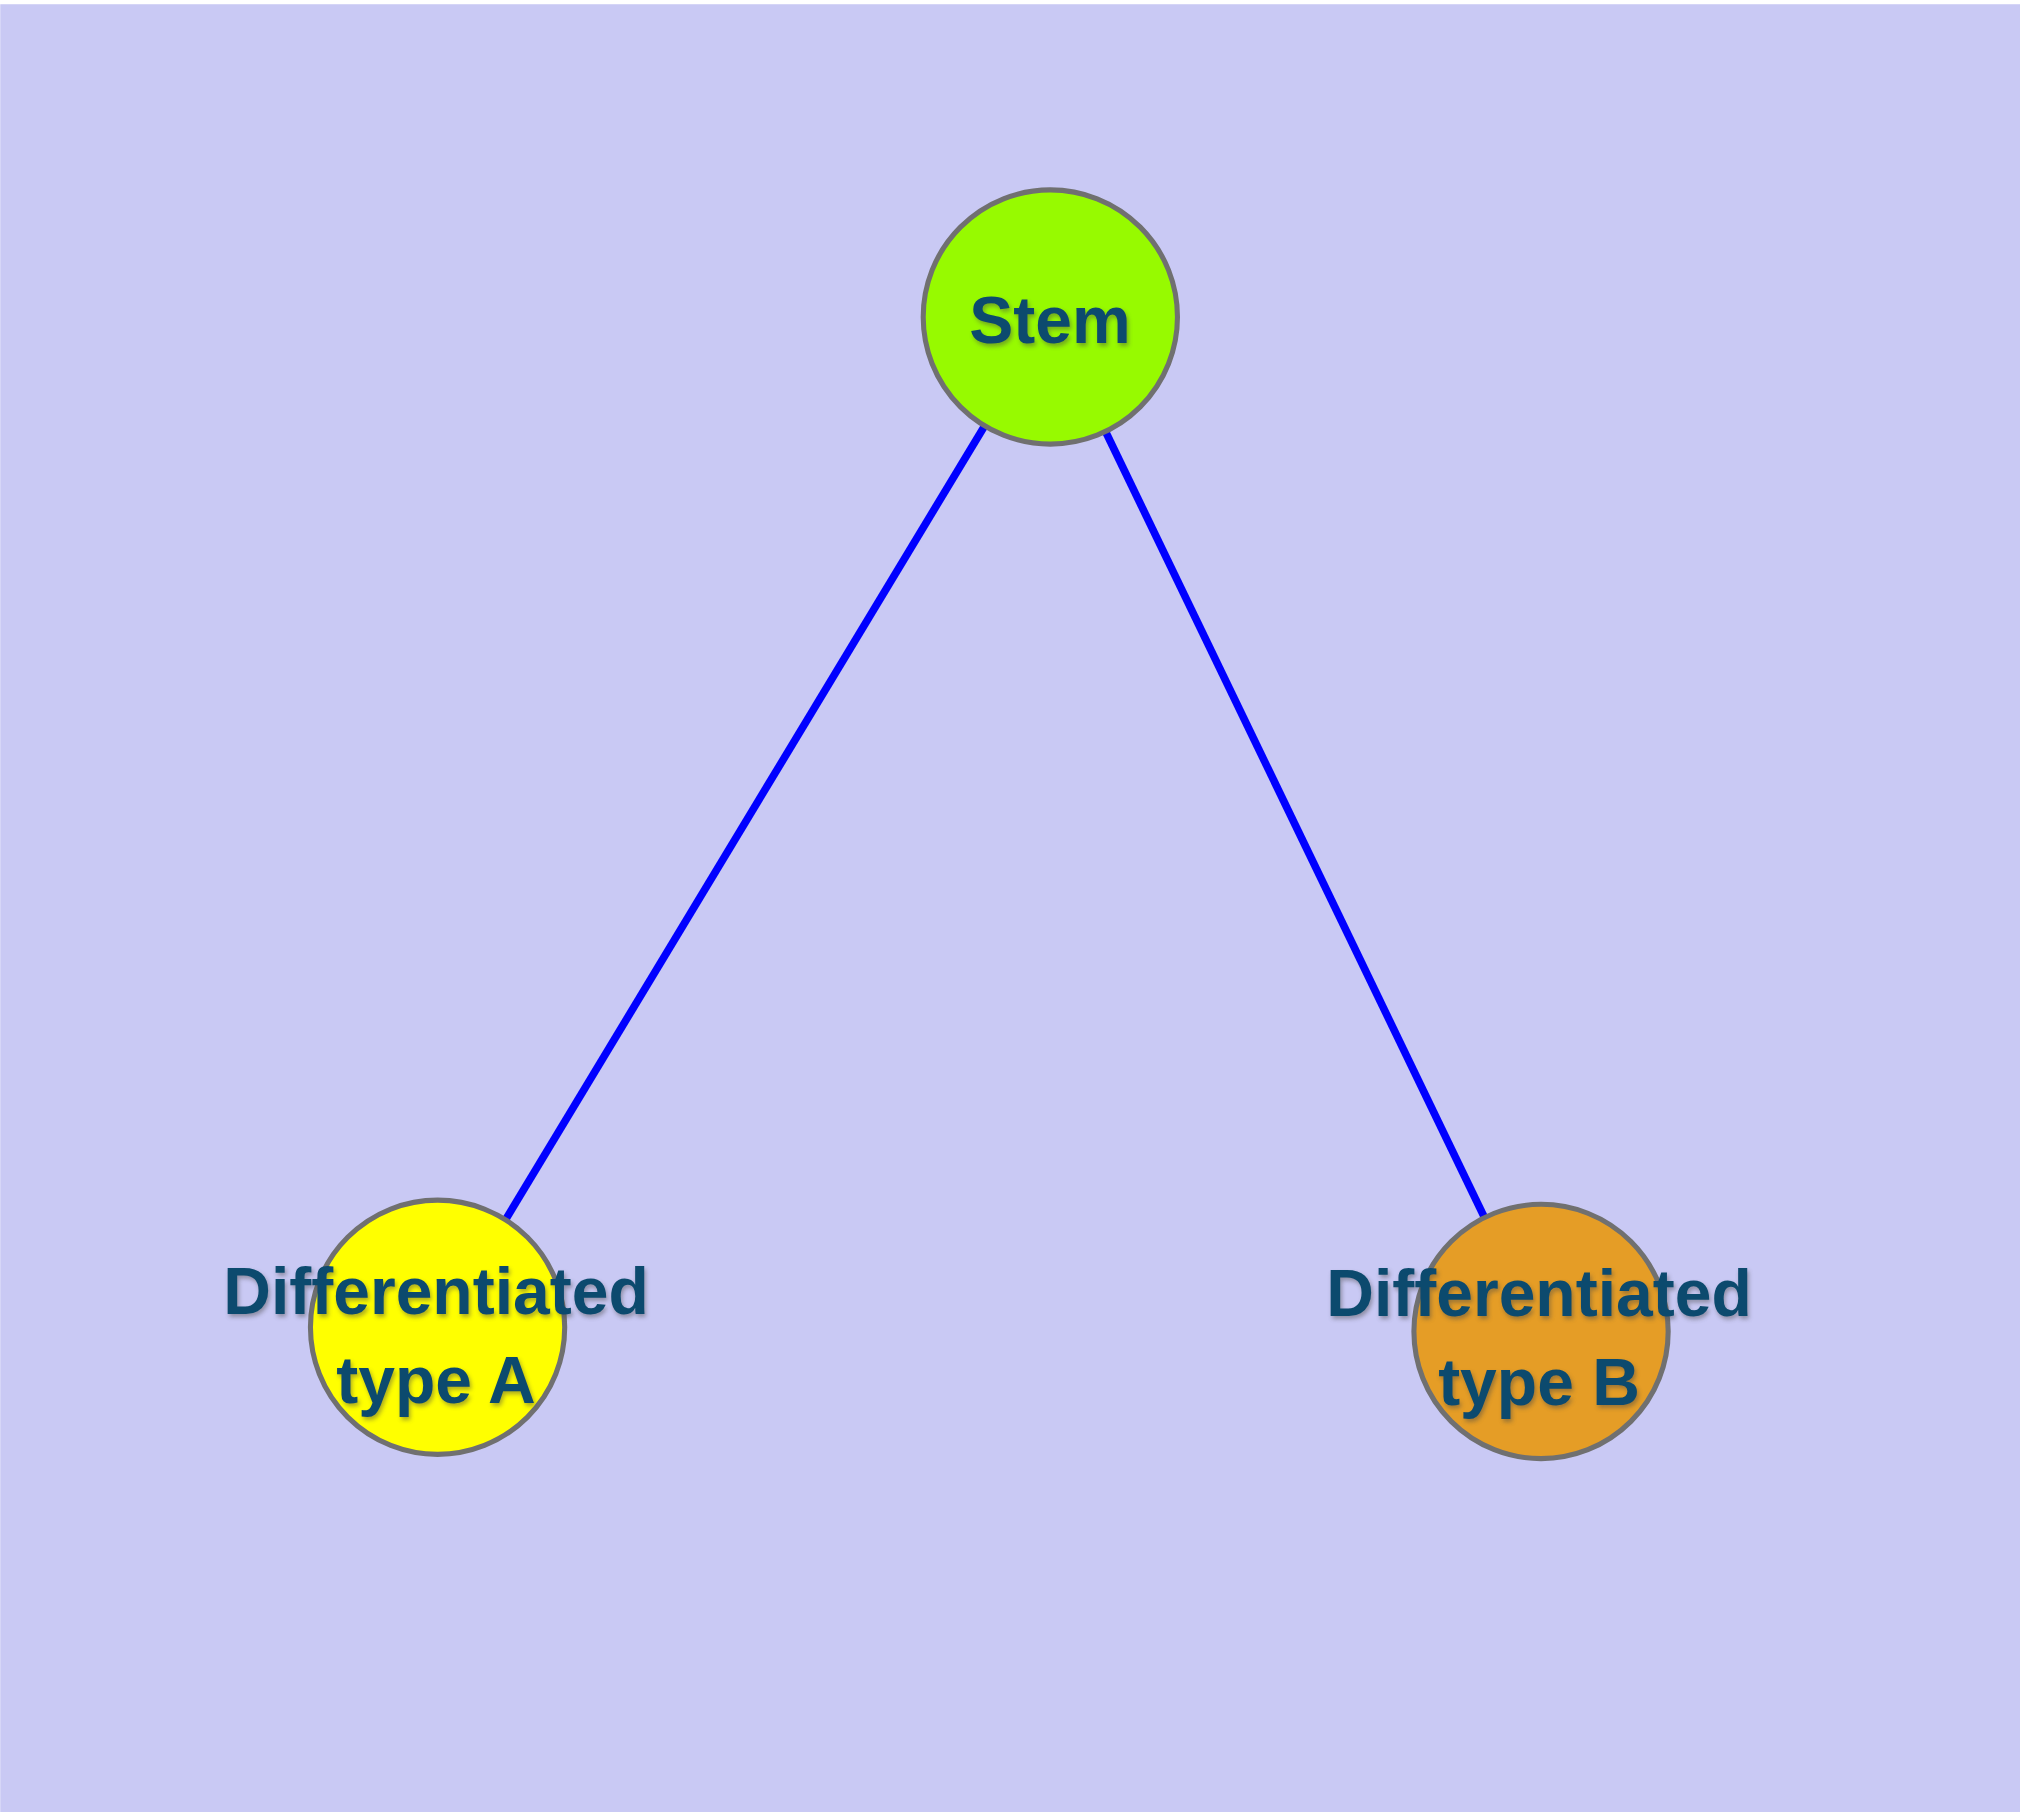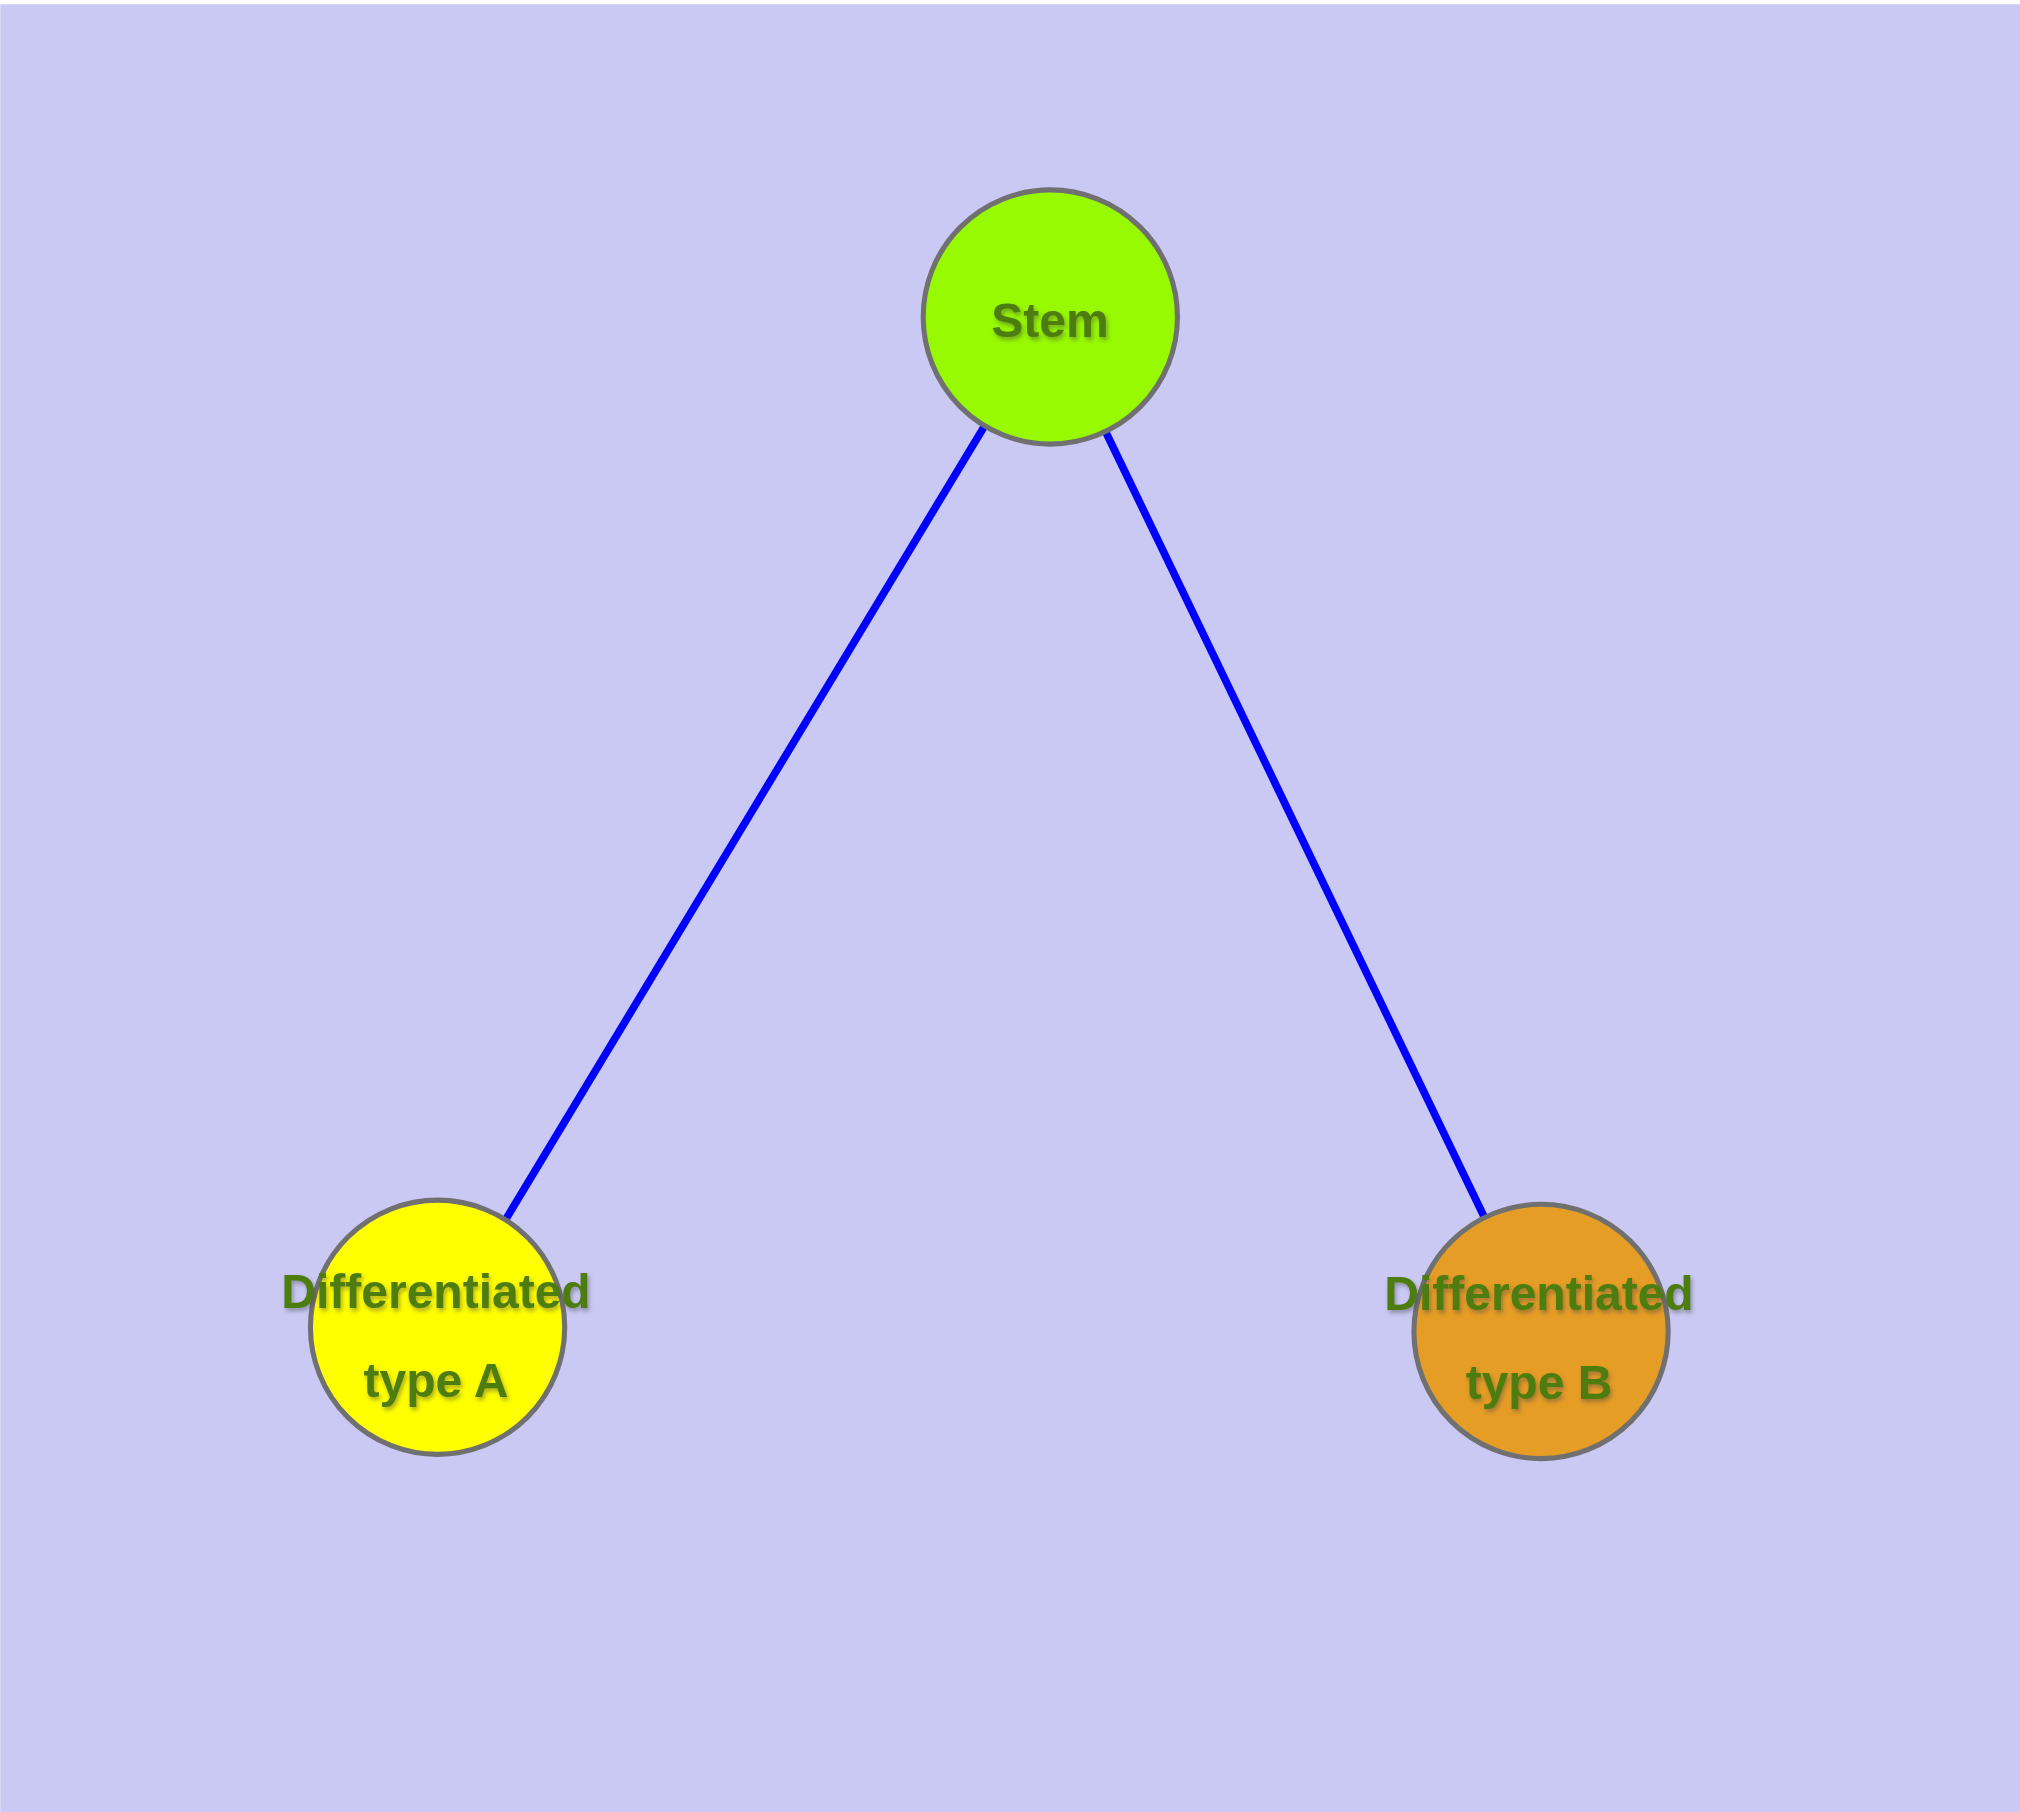--- a/index.html
+++ b/index.html
@@ -19,23 +19,23 @@
   .stage svg {
     position: absolute;
     left: 0;
     top: 0;
     display: block;
   }
   .node-label {
     position: absolute;
     transform: translate(-50%, -50%);
     font-weight: bold;
-    font-size: 48px;
+    font-size: 66px;
     line-height: 89px;
-    color: #4d7c0f;
+    color: #0c4a6e;
     text-align: center;
     white-space: pre-line;
     letter-spacing: 0px;
     text-shadow: 1.7px 3.4px 4.2px rgba(70, 70, 70, 0.45);
     pointer-events: none;
   }
 </style>
 </head>
 <body>
 

